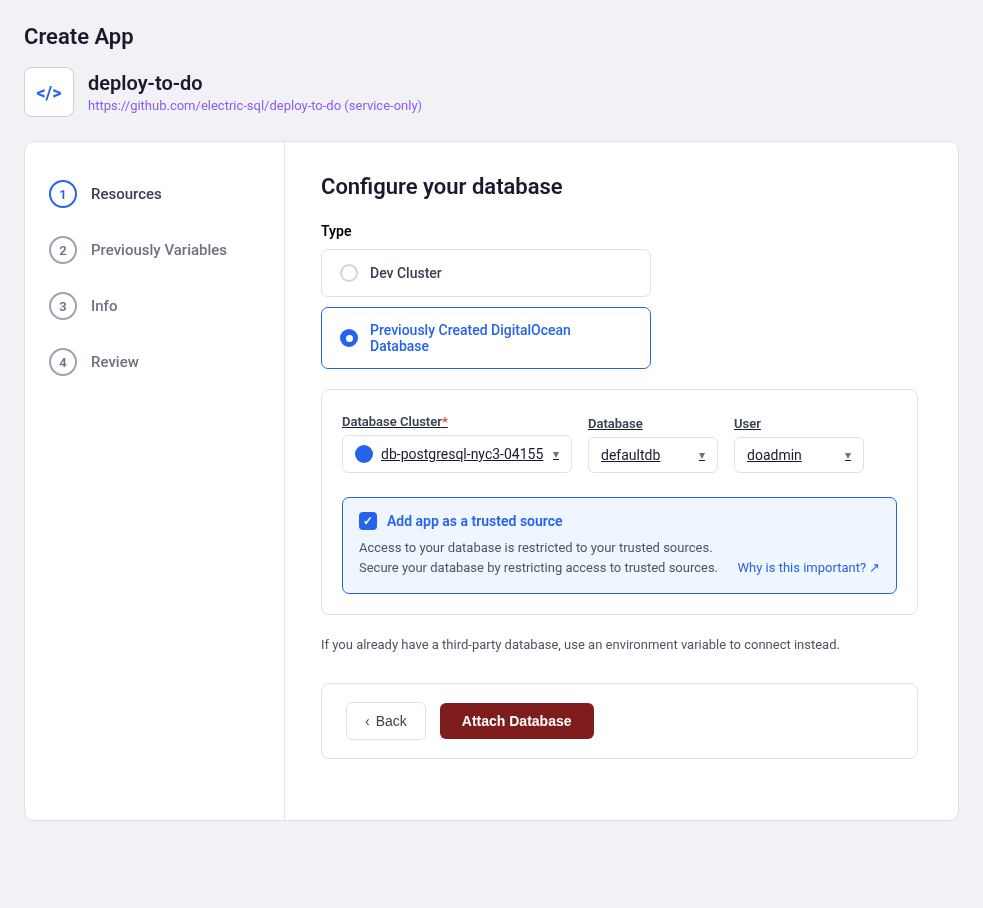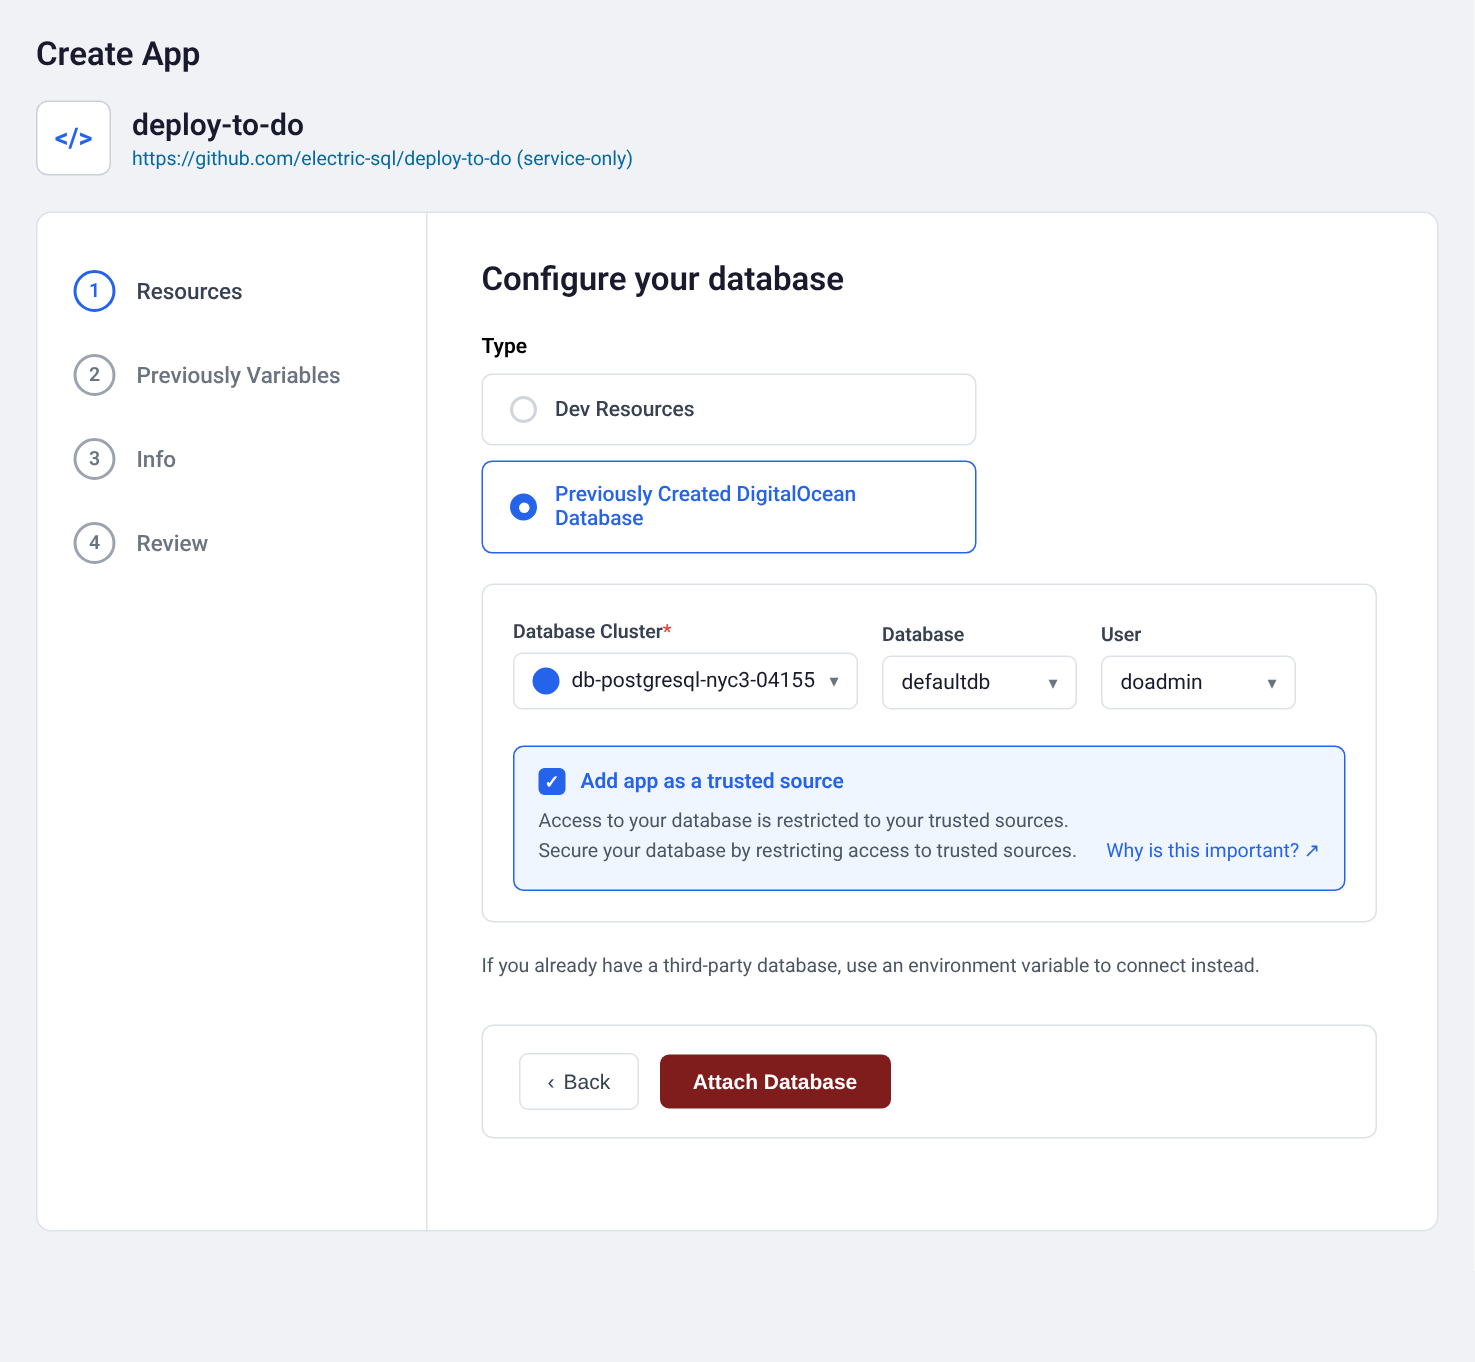--- a/index.html
+++ b/index.html
@@ -36,21 +36,21 @@
       font-weight: bold;
       flex-shrink: 0;
     }
     .app-name {
       font-size: 20px;
       font-weight: 600;
       color: #1a1a2e;
     }
     .app-link {
       font-size: 13px;
-      color: #0369a1;
+      color: #8b5cf6;
       text-decoration: none;
     }
 
     .main-card {
       background: #fff;
       border: 1px solid #dde1e8;
       border-radius: 10px;
       display: flex;
       min-height: 680px;
       overflow: hidden;
@@ -165,20 +165,21 @@
       border: 1.5px solid #dde1e8;
       border-radius: 8px;
       padding: 24px 20px 20px 20px;
       margin-top: 20px;
       background: #fff;
     }
     .db-fields {
       display: flex;
       gap: 16px;
       align-items: flex-end;
+      text-decoration: underline;
     }
     .db-field-group {
       display: flex;
       flex-direction: column;
       gap: 6px;
     }
     .db-field-label {
       font-size: 13px;
       font-weight: 600;
       color: #374151;
@@ -359,21 +360,21 @@
     </div>
   </nav>
 
   <div class="content">
     <h2 class="content-title">Configure your database</h2>
 
     <div class="type-label">Type</div>
 
     <div class="radio-option">
       <div class="radio-dot"></div>
-      <span class="radio-text">Dev Resources</span>
+      <span class="radio-text">Dev Cluster</span>
     </div>
 
     <div class="radio-option selected">
       <div class="radio-dot checked"></div>
       <span class="radio-text">Previously Created DigitalOcean Database</span>
     </div>
 
     <div class="db-config-box">
       <div class="db-fields">
 

